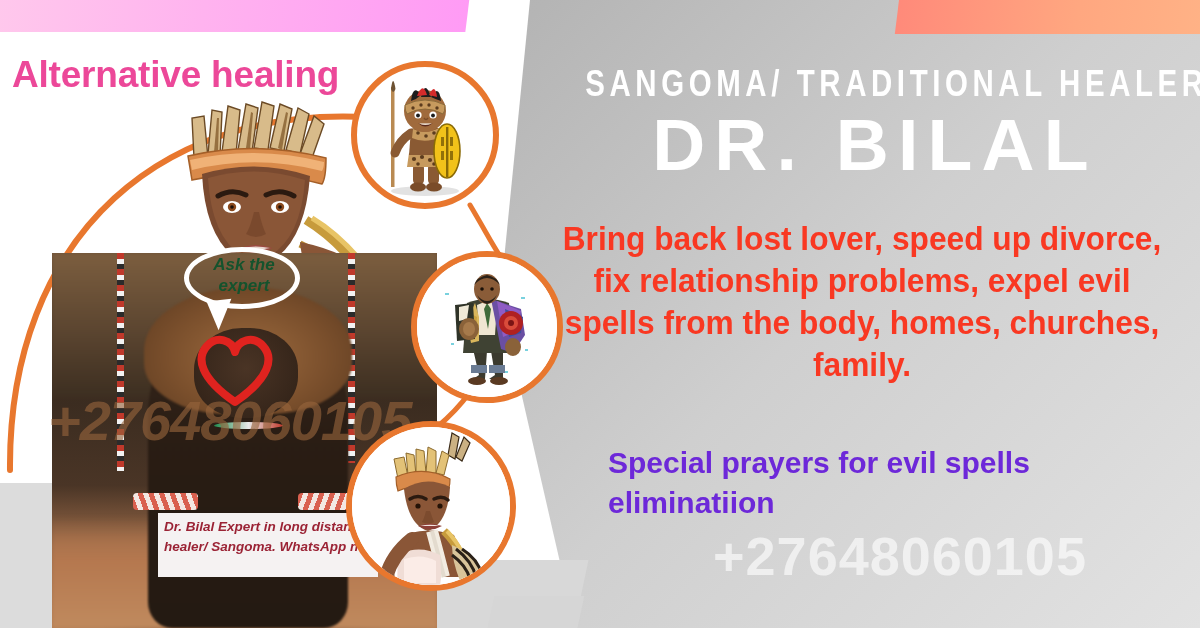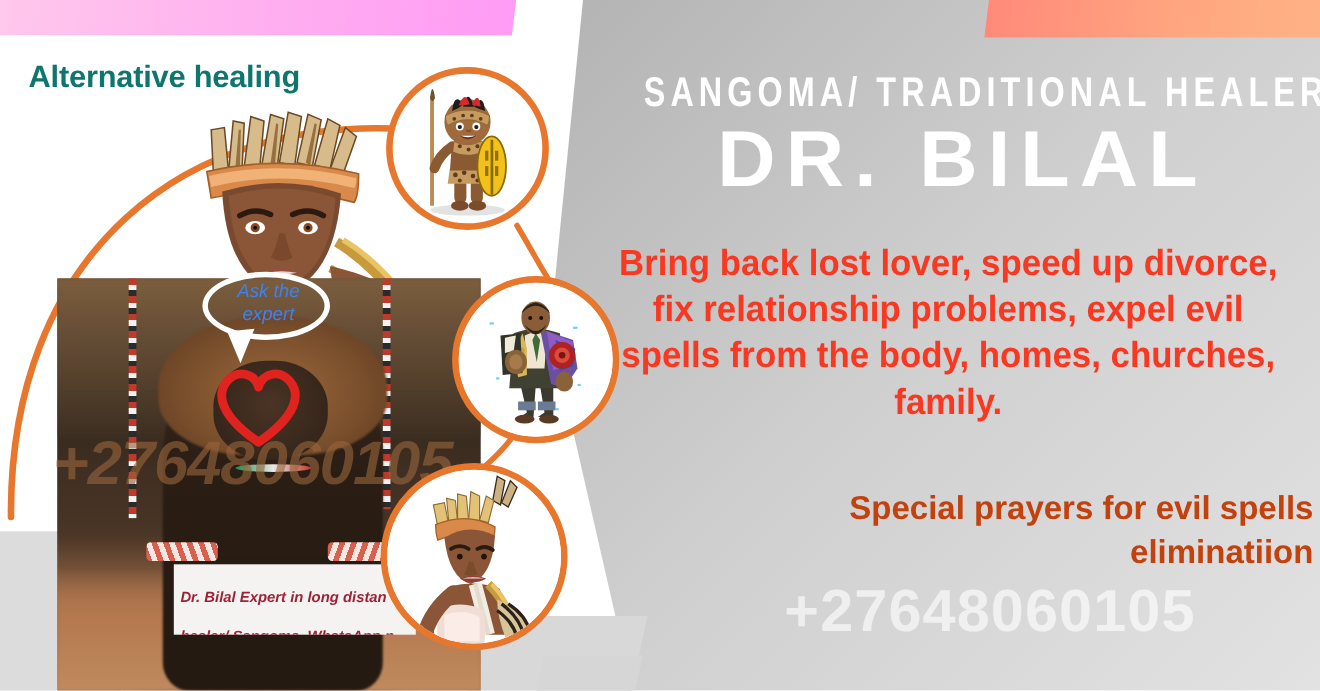--- a/index.html
+++ b/index.html
@@ -62,35 +62,35 @@
   }
   .services{
     position:absolute; left:532px; top:218px; width:660px;
     text-align:center;
     font-weight:700; font-size:33px; line-height:1.27;
     color:#f93822;
     transform:scaleX(0.96);
   }
   .prayers{
     position:absolute; left:608px; top:443px; width:586px;
-    text-align:right;
+    text-align:left;
     font-weight:700; font-size:30px; line-height:1.32;
-    color:#c2410c;
+    color:#6d28d9;
   }
   .phone-ghost{
     position:absolute; left:600px; top:525px; width:600px;
     text-align:center;
     font-weight:700; font-size:54px; letter-spacing:1px;
     color:rgba(255,255,255,0.62);
   }
 
   
   .alt-healing{
-    position:absolute; left:26px; top:54px;
-    font-weight:700; font-size:28px; color:#0f766e;
+    position:absolute; left:12px; top:54px;
+    font-weight:700; font-size:37px; color:#ec4899;
     letter-spacing:-0.2px;
   }
 
   
   .arc-svg{ position:absolute; left:0; top:0; width:560px; height:628px; pointer-events:none; }
 
   
   .photo{
     position:absolute; left:52px; top:253px; width:385px; height:375px;
     overflow:hidden;
@@ -161,22 +161,22 @@
   }
   .bubble-tail{
     position:absolute; left:208px; top:300px; width:0;height:0;
     border-left:9px solid transparent;
     border-right:16px solid transparent;
     border-top:30px solid #ffffff;
     transform:rotate(-6deg);
   }
   .bubble-text{
     position:absolute; left:190px; top:254px; width:108px;
-    font-style:italic; font-weight:400; font-size:17px; line-height:1.25;
-    color:#3b82f6; text-align:center;
+    font-style:italic; font-weight:700; font-size:17px; line-height:1.25;
+    color:#14532d; text-align:center;
   }
 
   
   .heart-svg{ position:absolute; left:192px; top:330px; width:86px; height:78px; }
 
   
   .photo-watermark{
     position:absolute; left:48px; top:388px; width:390px;
     font-size:56px; font-weight:700; font-style:italic;
     color:rgba(150,100,60,0.62);
@@ -186,21 +186,21 @@
   
   .caption{
     position:absolute; left:158px; top:513px; width:220px; height:64px;
     background:#f5f2f2;
     padding:4px 6px 0 6px;
     overflow:hidden;
   }
   .caption span{
     display:block;
     font-style:italic; font-weight:700; font-size:13.5px; line-height:1.45;
-    color:#9b2335; white-space:nowrap;margin-top:16px;
+    color:#9b2335; white-space:nowrap;
   }
 
   
   .circ{
     position:absolute; border-radius:50%;
     border:6px solid #e8772e; background:#ffffff;
     overflow:hidden;
   }
   .circ1{ left:351px; top:61px; width:148px; height:148px; }
   .circ2{ left:411px; top:251px; width:152px; height:152px; }

